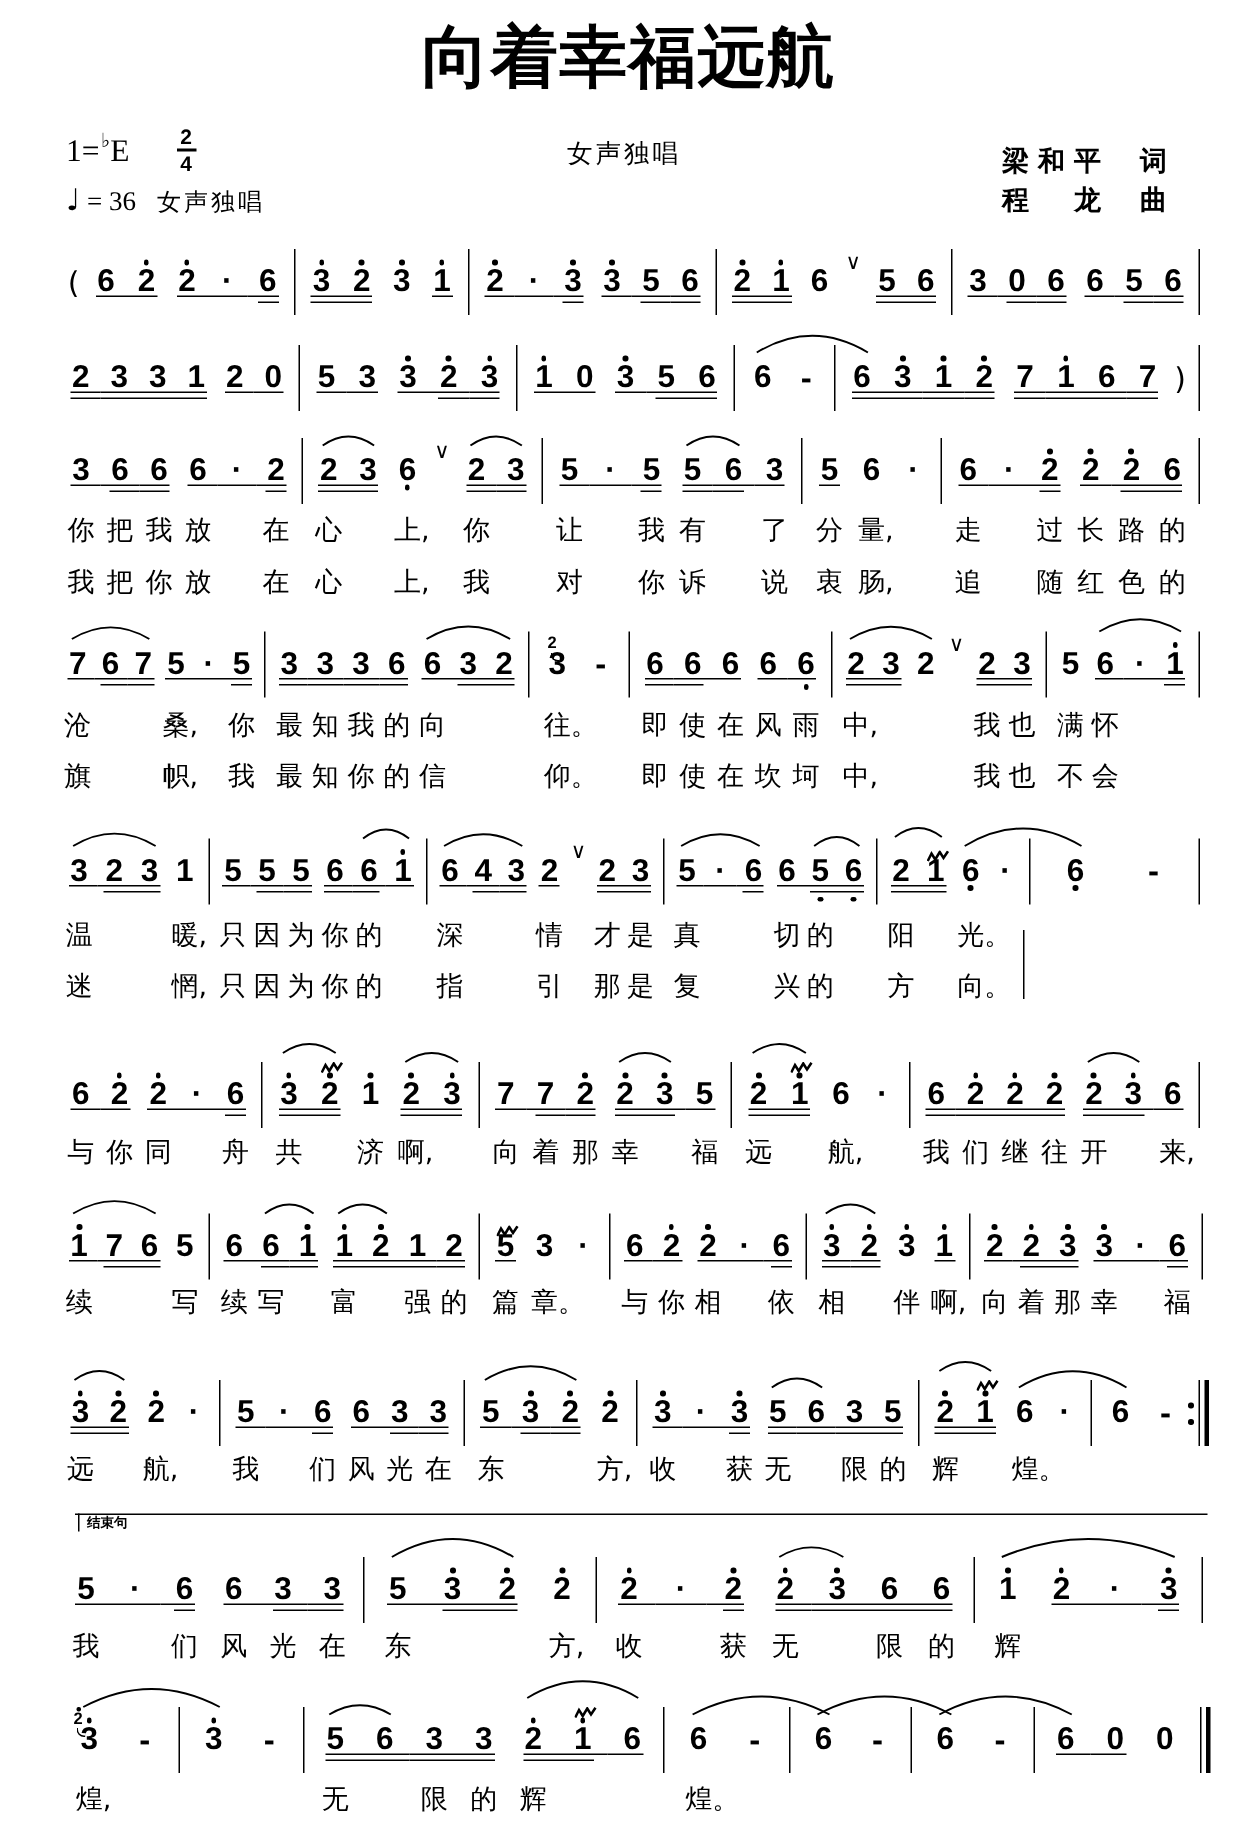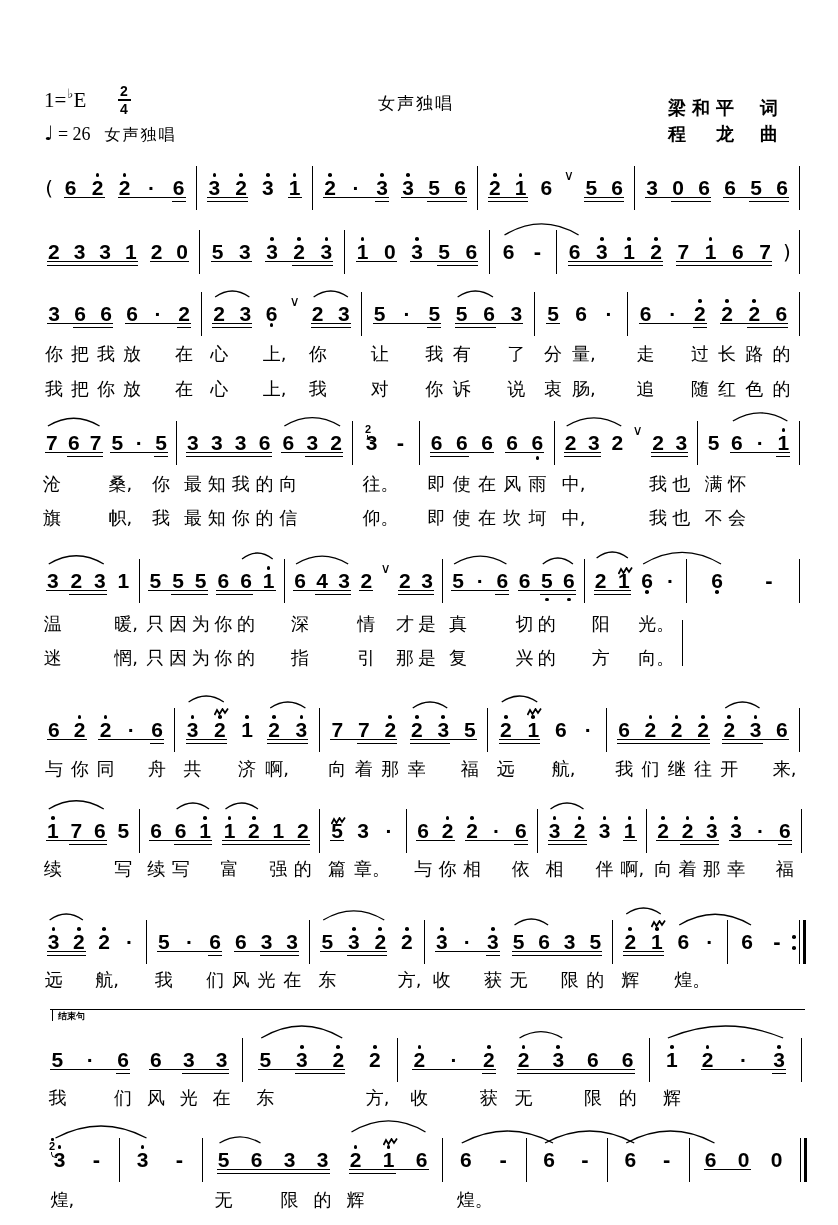--- a/index.html
+++ b/index.html
@@ -42,33 +42,34 @@
 
 .verse-bracket{position:absolute;left:682px;top:620px;width:1.2px;height:46px;background:#000;}
 .ending-line{position:absolute;left:50px;top:1009px;width:755px;height:1.4px;background:#000;}
 .ending-tick{position:absolute;left:52px;top:1009px;width:1.3px;height:12px;background:#000;}
 .ending-label{position:absolute;left:58px;top:1011px;font-size:9px;line-height:11px;font-weight:bold;}
 </style>
 </head>
 <body>
 
 <div id="page">
+  <div class="title">向着幸福远航</div>
 
   <div class="key-sig">
     <span>1</span><span>=</span><span class="flat">♭</span><span>E</span>
   </div>
   <div class="time-sig">
     <span>2</span>
     <span class="ts-line"></span>
     <span>4</span>
   </div>
   <div class="tempo">
     <span class="qnote">♩</span>
     <span>=</span>
-    <span>26</span><span class="expr">女声独唱</span>
+    <span>36</span><span class="expr">女声独唱</span>
   </div>
   <div class="performance">女声独唱</div>
   <div class="credit" style="top:97px">
     <span class="name">梁和平</span>
     <span class="role">词</span>
   </div>
   <div class="credit" style="top:123px">
     <span class="name">程 龙</span>
     <span class="role">曲</span>
   </div>

